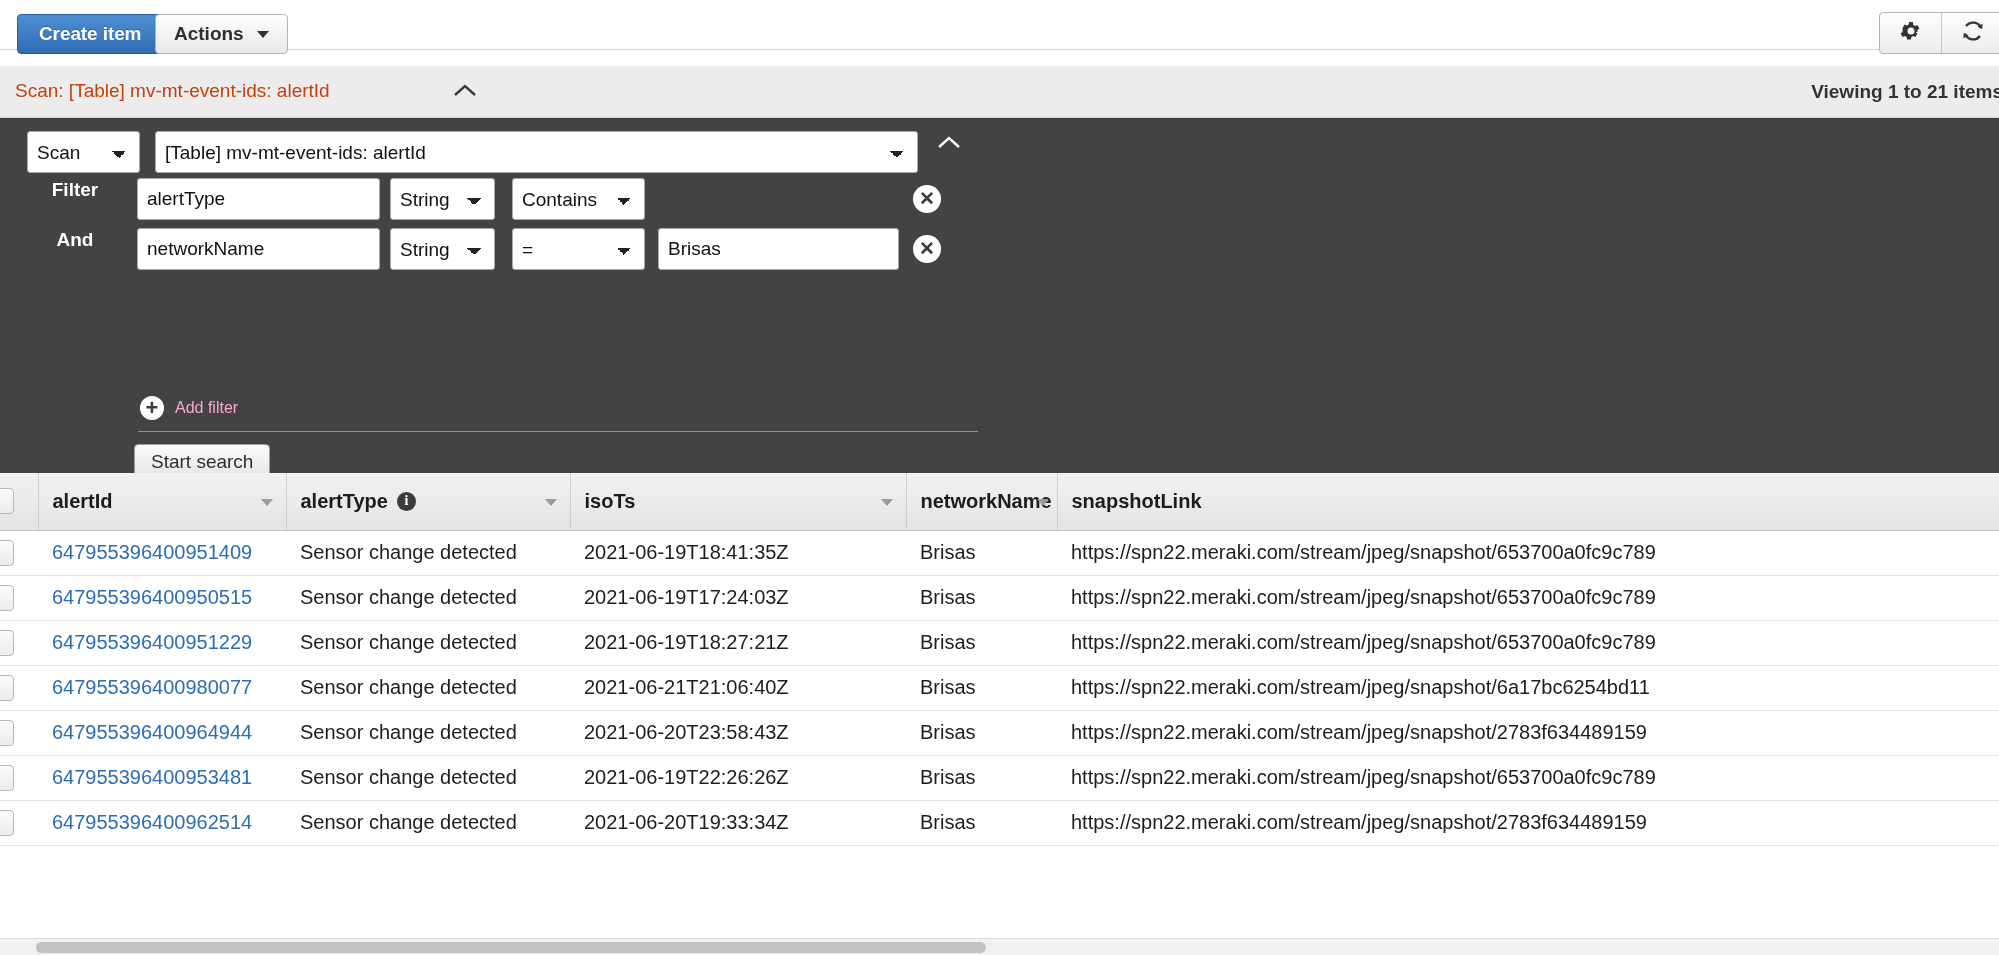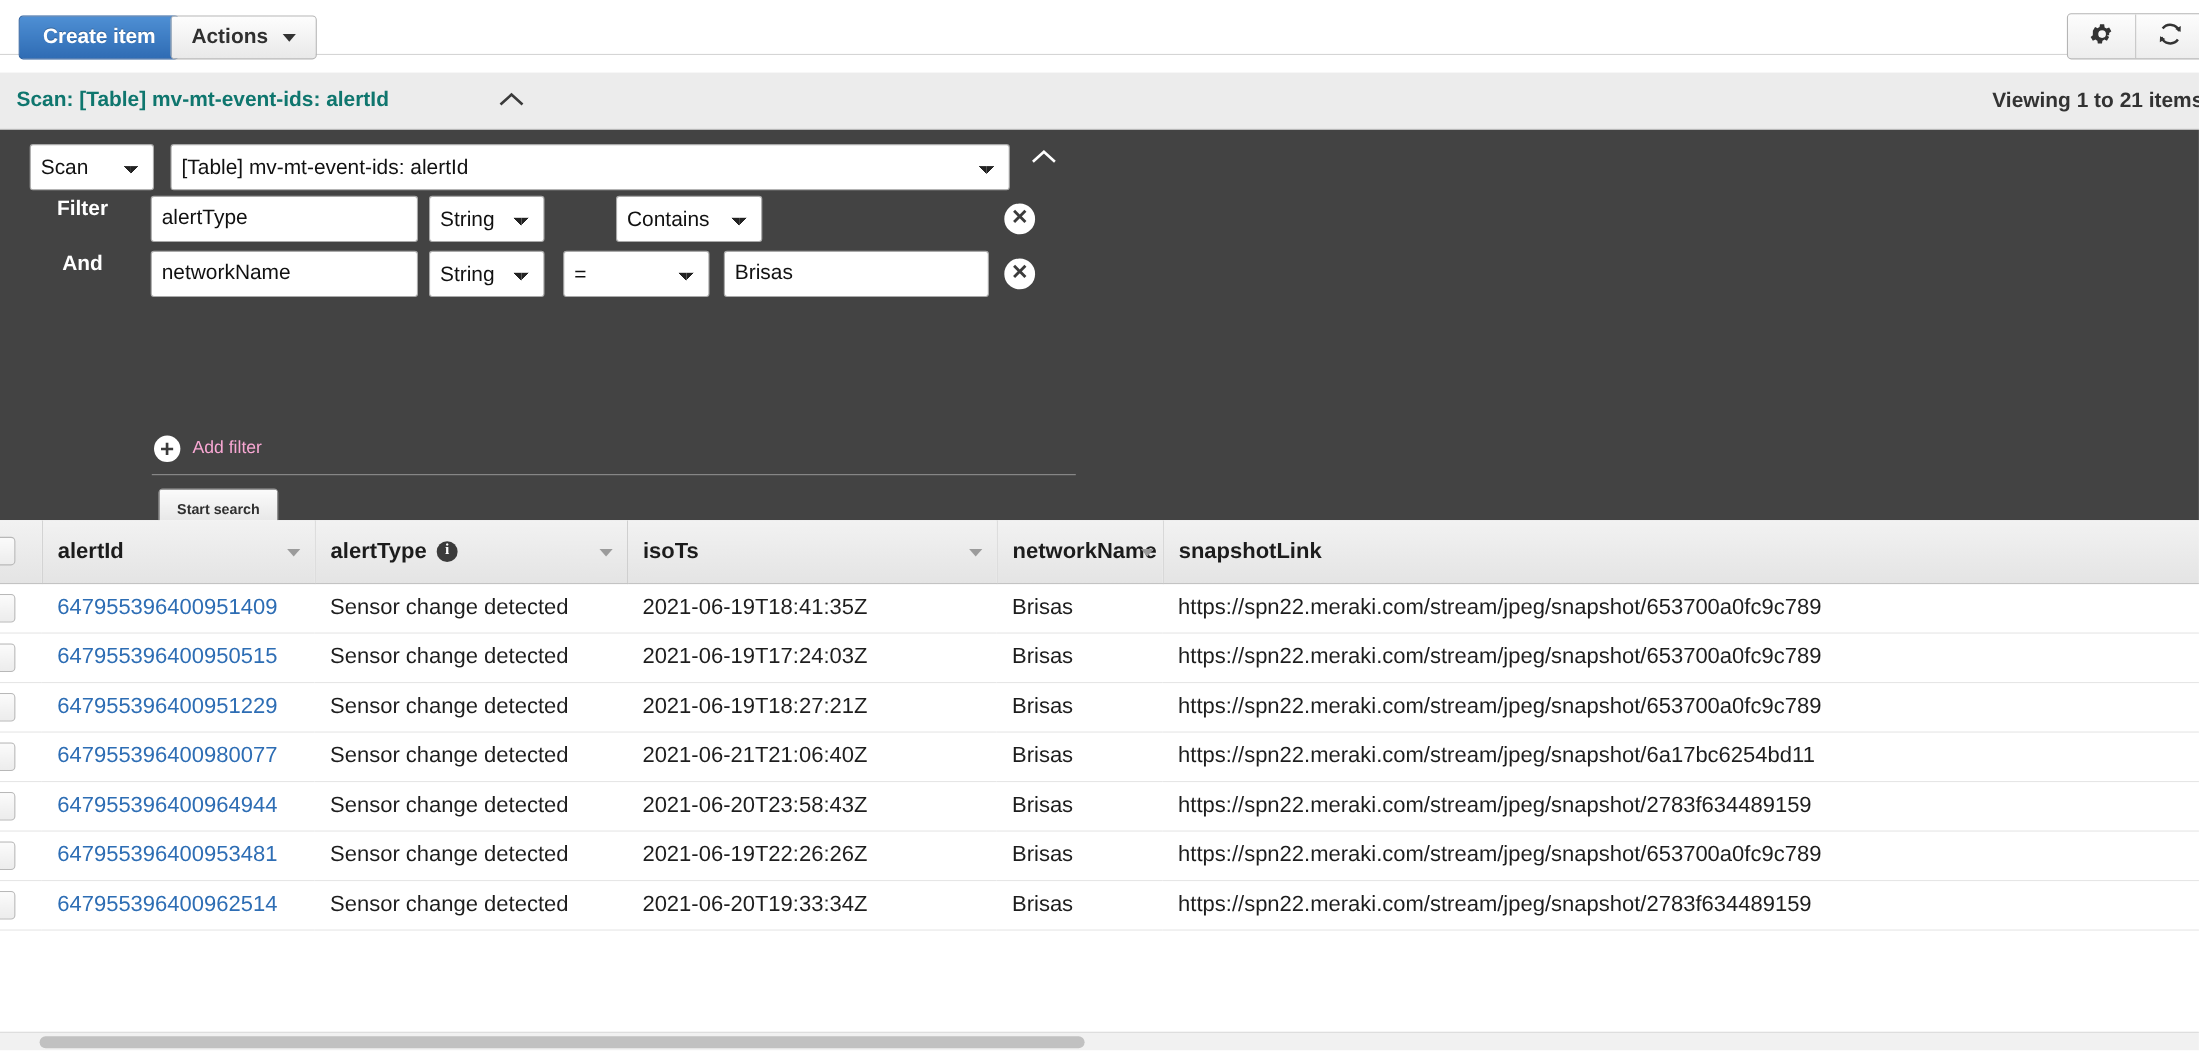--- a/index.html
+++ b/index.html
@@ -58,21 +58,21 @@
   .icon-btn:last-child { border-right: none; }
 
   
   .scanbar {
     position: absolute; left: 0; top: 66px; width: 1999px; height: 52px;
     background: #ececec;
     border-bottom: 1px solid #d0d0d0;
   }
   .scan-title {
     position: absolute; left: 15px; top: 14px;
-    font-size: 19px; font-weight: bold; color: #0f766e;
+    font-size: 19px; font-weight: normal; color: #c2410c;
     cursor: pointer;
   }
   .scan-collapse {
     position: absolute; left: 452px; top: 16px;
     cursor: pointer;
   }
   .viewing {
     position: absolute; right: -4px; top: 15px;
     font-size: 19px; font-weight: bold; color: #333;
     white-space: nowrap;
@@ -128,28 +128,27 @@
     background: #ffffff; color: #3b3b3b;
     display: flex; align-items: center; justify-content: center;
     font-size: 22px; font-weight: bold; line-height: 1;
   }
   .addfilter-label { font-size: 16px; color: #f9a8d4; }
   .divider {
     position: absolute; left: 138px; top: 313px;
     width: 840px; height: 1px; background: #8e8e8e;
   }
   .btn-start {
-    position: absolute; left: 144px; top: 326px;
+    position: absolute; left: 134px; top: 326px;
     height: 36px; padding: 0 16px;
     display: flex; align-items: center;
     background: linear-gradient(to bottom, #fbfbfb 0%, #e4e4e4 100%);
     border: 1px solid #9c9c9c; border-radius: 4px;
-    color: #303030; font-size: 13px;
-    cursor: pointer;
-    font-weight: bold;
+    color: #303030; font-size: 19px;
+    cursor: pointer;
   }
 
   
   .table-wrap {
     position: absolute; left: 0; top: 473px; width: 1999px; height: 482px;
     background: #ffffff; overflow: hidden;
   }
   table { border-collapse: collapse; width: 2300px; table-layout: fixed; }
   thead th {
     height: 57px;
@@ -254,21 +253,21 @@
 
   <div style="position:absolute; left:936px; top:16px; cursor:pointer;">
     <svg width="26" height="18" viewBox="0 0 26 18">
         <path fill="none" stroke="#ffffff" stroke-width="2.4" d="M3 13L13 4l10 9"></path>
       </svg>
   </div>
 
   <div class="flabel" style="left:20px; top:61px; width:110px;">Filter</div>
   <input class="txt" style="position: absolute; left: 137px; top: 60px; width: 243px;" value="alertType">
   <select class="sel" style="position:absolute; left:390px; top:60px; width:105px;" id="type-select-0"><option value="String">String</option><option value="Number">Number</option><option value="Binary">Binary</option><option value="Boolean">Boolean</option></select>
-  <select class="sel" style="position:absolute; left:512px; top:60px; width:133px;margin-left:48px;" id="cond-select-0"><option value="Equal to">Equal to</option><option value="Not equal to">Not equal to</option><option value="Contains" selected="">Contains</option><option value="Begins with">Begins with</option></select>
+  <select class="sel" style="position:absolute; left:512px; top:60px; width:133px;" id="cond-select-0"><option value="Equal to">Equal to</option><option value="Not equal to">Not equal to</option><option value="Contains" selected="">Contains</option><option value="Begins with">Begins with</option></select>
   <div class="xbtn" style="left:913px; top:67px;">
     <span>✕</span>
   </div>
 
   <div class="flabel" style="left:20px; top:111px; width:110px;">And</div>
   <input class="txt" style="position: absolute; left: 137px; top: 110px; width: 243px;" value="networkName">
   <select class="sel" style="position:absolute; left:390px; top:110px; width:105px;" id="type-select-1"><option value="String">String</option><option value="Number">Number</option><option value="Binary">Binary</option><option value="Boolean">Boolean</option></select>
   <select class="sel" style="position:absolute; left:512px; top:110px; width:133px;" id="cond-select-1"><option value="=">=</option><option value="&lt;&gt;">&lt;&gt;</option><option value="Contains">Contains</option><option value="Begins with">Begins with</option></select>
   <input class="txt" style="position: absolute; left: 658px; top: 110px; width: 241px;" value="Brisas">
   <div class="xbtn" style="left:913px; top:117px;">

